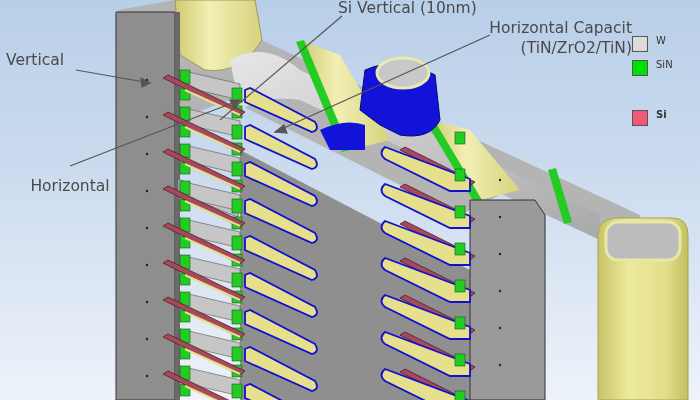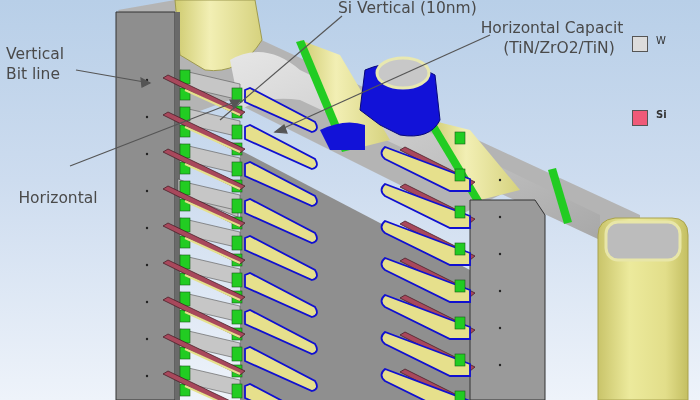--- a/index.html
+++ b/index.html
@@ -201,40 +201,43 @@
     <line x1="76" y1="70" x2="150" y2="83"></line>
     <polygon points="150,83 141,78 142,87" fill="#555"></polygon>
     <line x1="70" y1="166" x2="240" y2="100"></line>
     <polygon points="240,100 230,100 234,108" fill="#555"></polygon>
     <line x1="342" y1="16" x2="220" y2="120"></line>
     <line x1="490" y1="35" x2="275" y2="132"></line>
     <polygon points="275,132 284,125 287,133" fill="#555"></polygon>
   </g>
 </svg>
 
-<div class="label" style="left:6px; top:44px; text-align:left;">
+<div class="label" style="left:6px; top:50px; text-align:center;">
   <div>Vertical</div>
-  <div>Bit line</div>
-</div>
-
-<div class="label" style="left:8px; top:176px; width:100px;margin-top:12px;">
+</div>
+
+<div class="label" style="left:20px; top:176px; width:100px;">
   <div>Horizontal</div>
 </div>
 
 <div class="label" style="left:338px; top:-2px; text-align:left; white-space:nowrap;">
   <span>Si Vertical (10nm)</span>
 </div>
 
-<div class="label" style="left:472px; top:18px; width:160px; overflow:hidden; text-align:center; white-space:nowrap;">
+<div class="label" style="left:472px; top:18px; width:160px; overflow:hidden; text-align:right; white-space:nowrap;">
   <div>Horizontal Capacit</div>
   <div style="padding-left:14px;">(TiN/ZrO2/TiN)</div>
 </div>
 
 <div class="legend">
   <div class="legend-item" style="top:24px;">
     <span class="legend-swatch" style="background:#dcdcdc;"></span>
     <span class="legend-text">W</span>
   </div>
+  <div class="legend-item" style="top:48px;">
+    <span class="legend-swatch" style="background:#00e000;"></span>
+    <span class="legend-text">SiN</span>
+  </div>
   <div class="legend-item" style="top:98px;font-weight:bold;">
     <span class="legend-swatch" style="background:#f05a78;"></span>
     <span class="legend-text">Si</span>
   </div>
 </div>
 
 </body></html>

